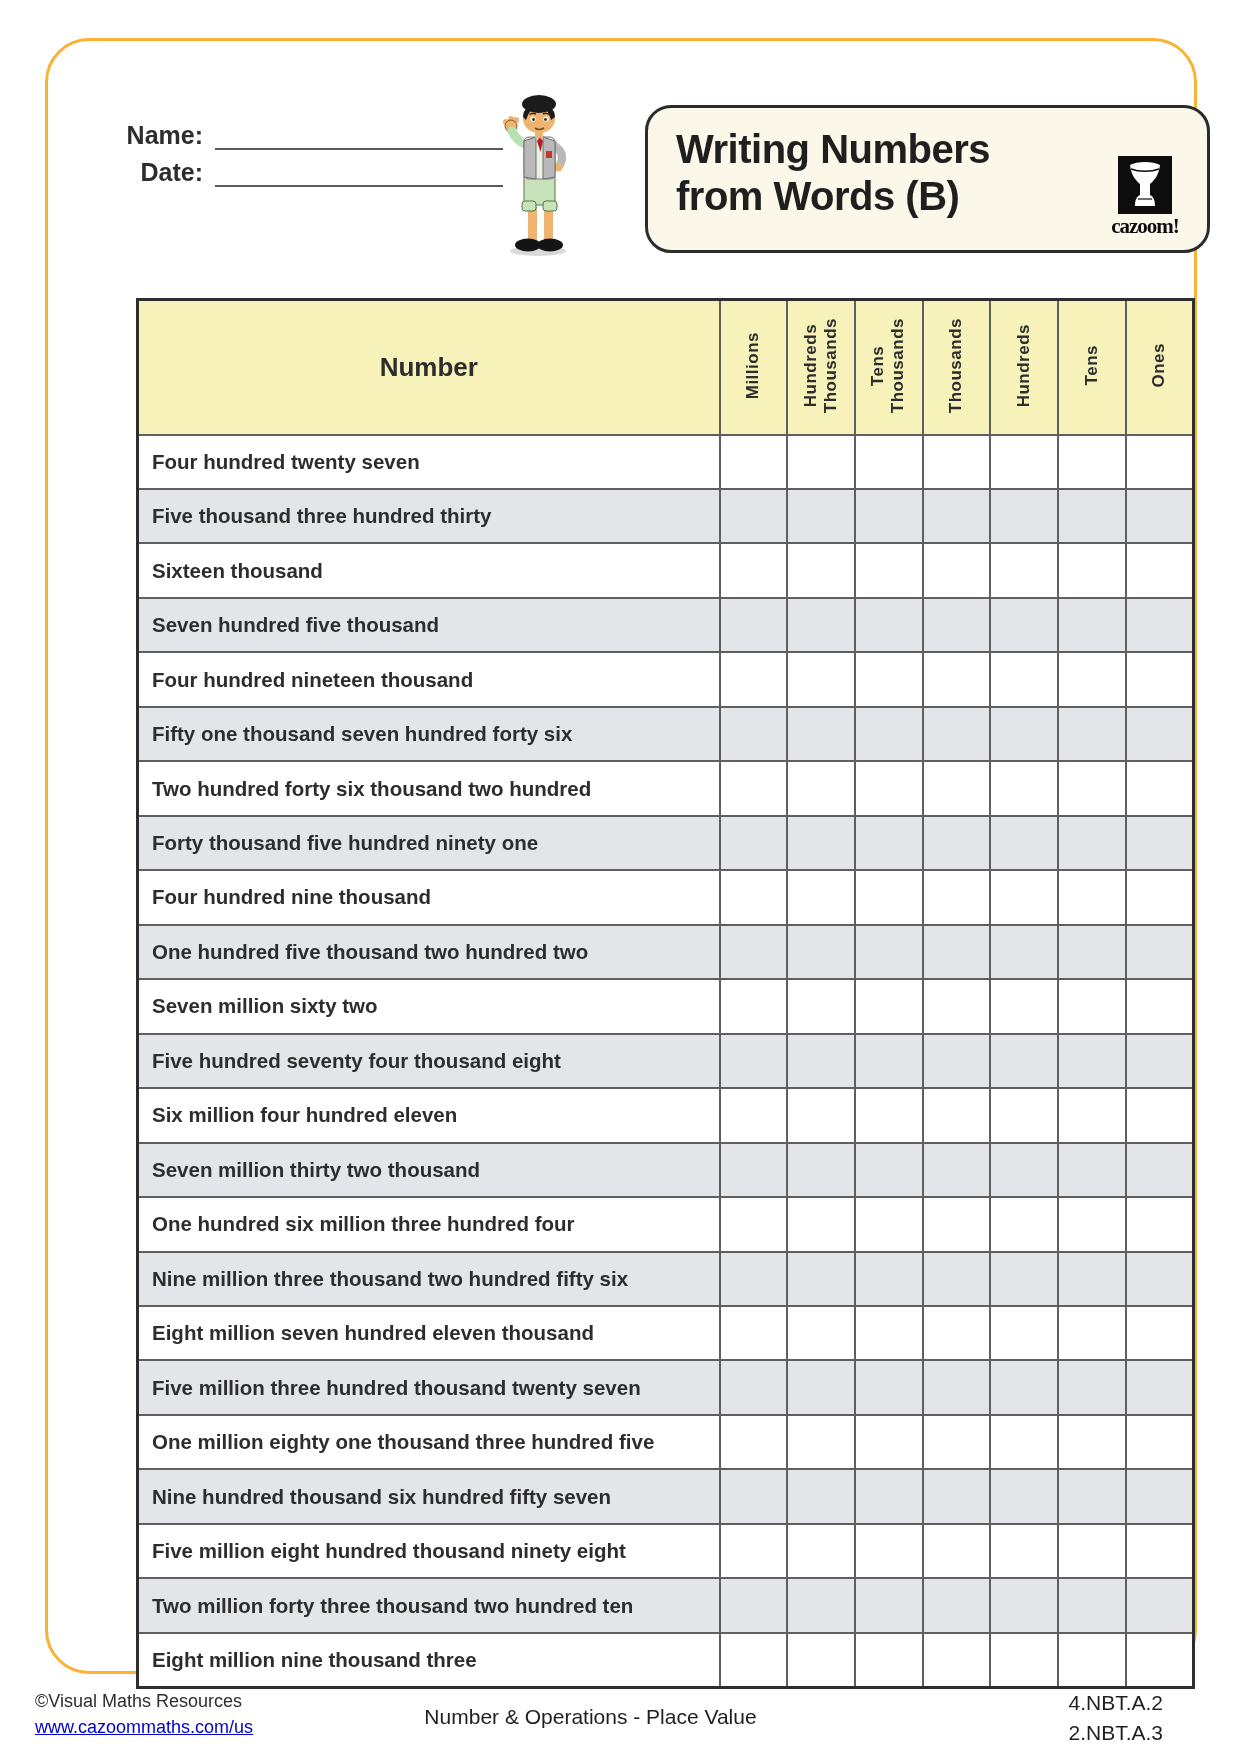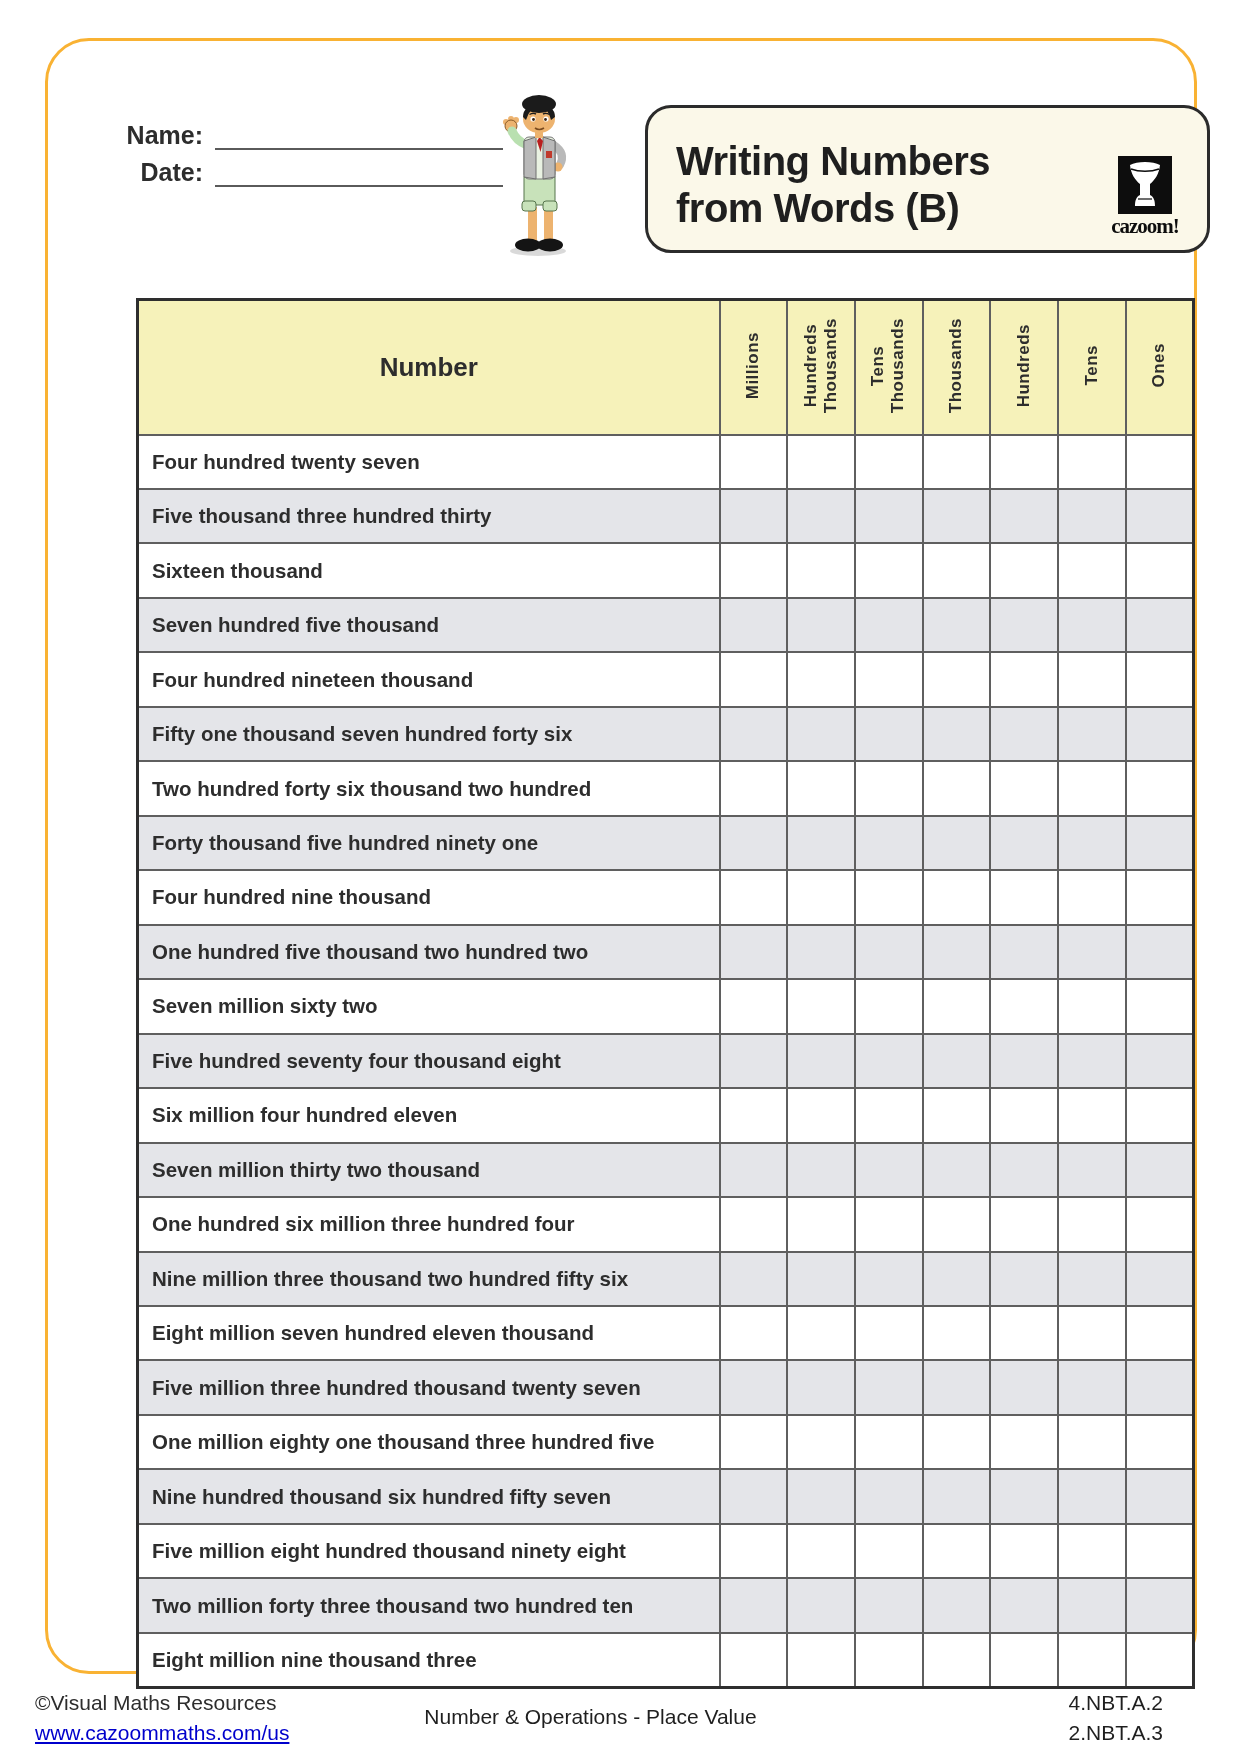--- a/index.html
+++ b/index.html
@@ -20,21 +20,21 @@
   .nd-line { display:inline-block; width:288px; border-bottom:2px solid #5a5a5a; height:26px; margin-left:12px; }
   
   .boy { position:absolute; left:446px; top:48px; width:82px; height:170px; }
   
   .title-box {
     position:absolute; left:597px; top:64px; width:565px; height:148px;
     background:#fbf8e9; border:3px solid #2b2b2b; border-radius:26px;
   }
   .title-text {
     position:absolute; left:28px; top:18px; font-size:40px; font-weight:bold;
-    line-height:1.18; color:#1f1f1f; white-space:pre-line; letter-spacing:-0.5px;margin-top:12px;
+    line-height:1.18; color:#1f1f1f; white-space:pre-line; letter-spacing:-0.5px;
   }
   .logo { position:absolute; right:20px; top:48px; width:84px; text-align:center; }
   .logo-square { width:54px; height:58px; background:#0d0d0d; margin:0 auto; display:flex; align-items:center; justify-content:center; }
   .logo-text { font-family:"Liberation Serif", serif; font-weight:bold; font-size:21px; color:#0d0d0d; letter-spacing:-1px; margin-top:0px; }
   
   .worksheet-table {
     position:absolute; left:88px; top:257px; width:1059px; height:1391px;
     border-collapse:collapse; table-layout:fixed;
   }
   .worksheet-table th, .worksheet-table td { border:2px solid #5f5f5f; }
@@ -48,21 +48,21 @@
     line-height:1.2; letter-spacing:0.5px;
   }
   tbody tr { height:47px; }
   tbody tr:nth-child(even) td { background:#e4e5e9; }
   tbody tr:nth-child(odd) td { background:#ffffff; }
   td.number-cell {
     font-size:20.5px; font-weight:bold; color:#2d2d2d;
     padding-left:13px; text-align:left; vertical-align:middle;
   }
   
-  .footer-left { position:absolute; left:35px; top:1688px; font-size:21px; line-height:1.45; }
+  .footer-left { position:absolute; left:35px; top:1688px; font-size:18px; line-height:1.45; }
   .footer-link { color:#0000cc; text-decoration:underline; cursor:pointer; }
   .footer-center { position:absolute; left:0; right:60px; top:1705px; text-align:center; font-size:21px; color:#1f1f1f; }
   .footer-right { position:absolute; right:78px; top:1688px; text-align:center; font-size:21px; line-height:1.45; color:#1f1f1f; }
 </style>
 </head>
 <body>
 
 <div class="frame">
 
   <div class="name-date">

